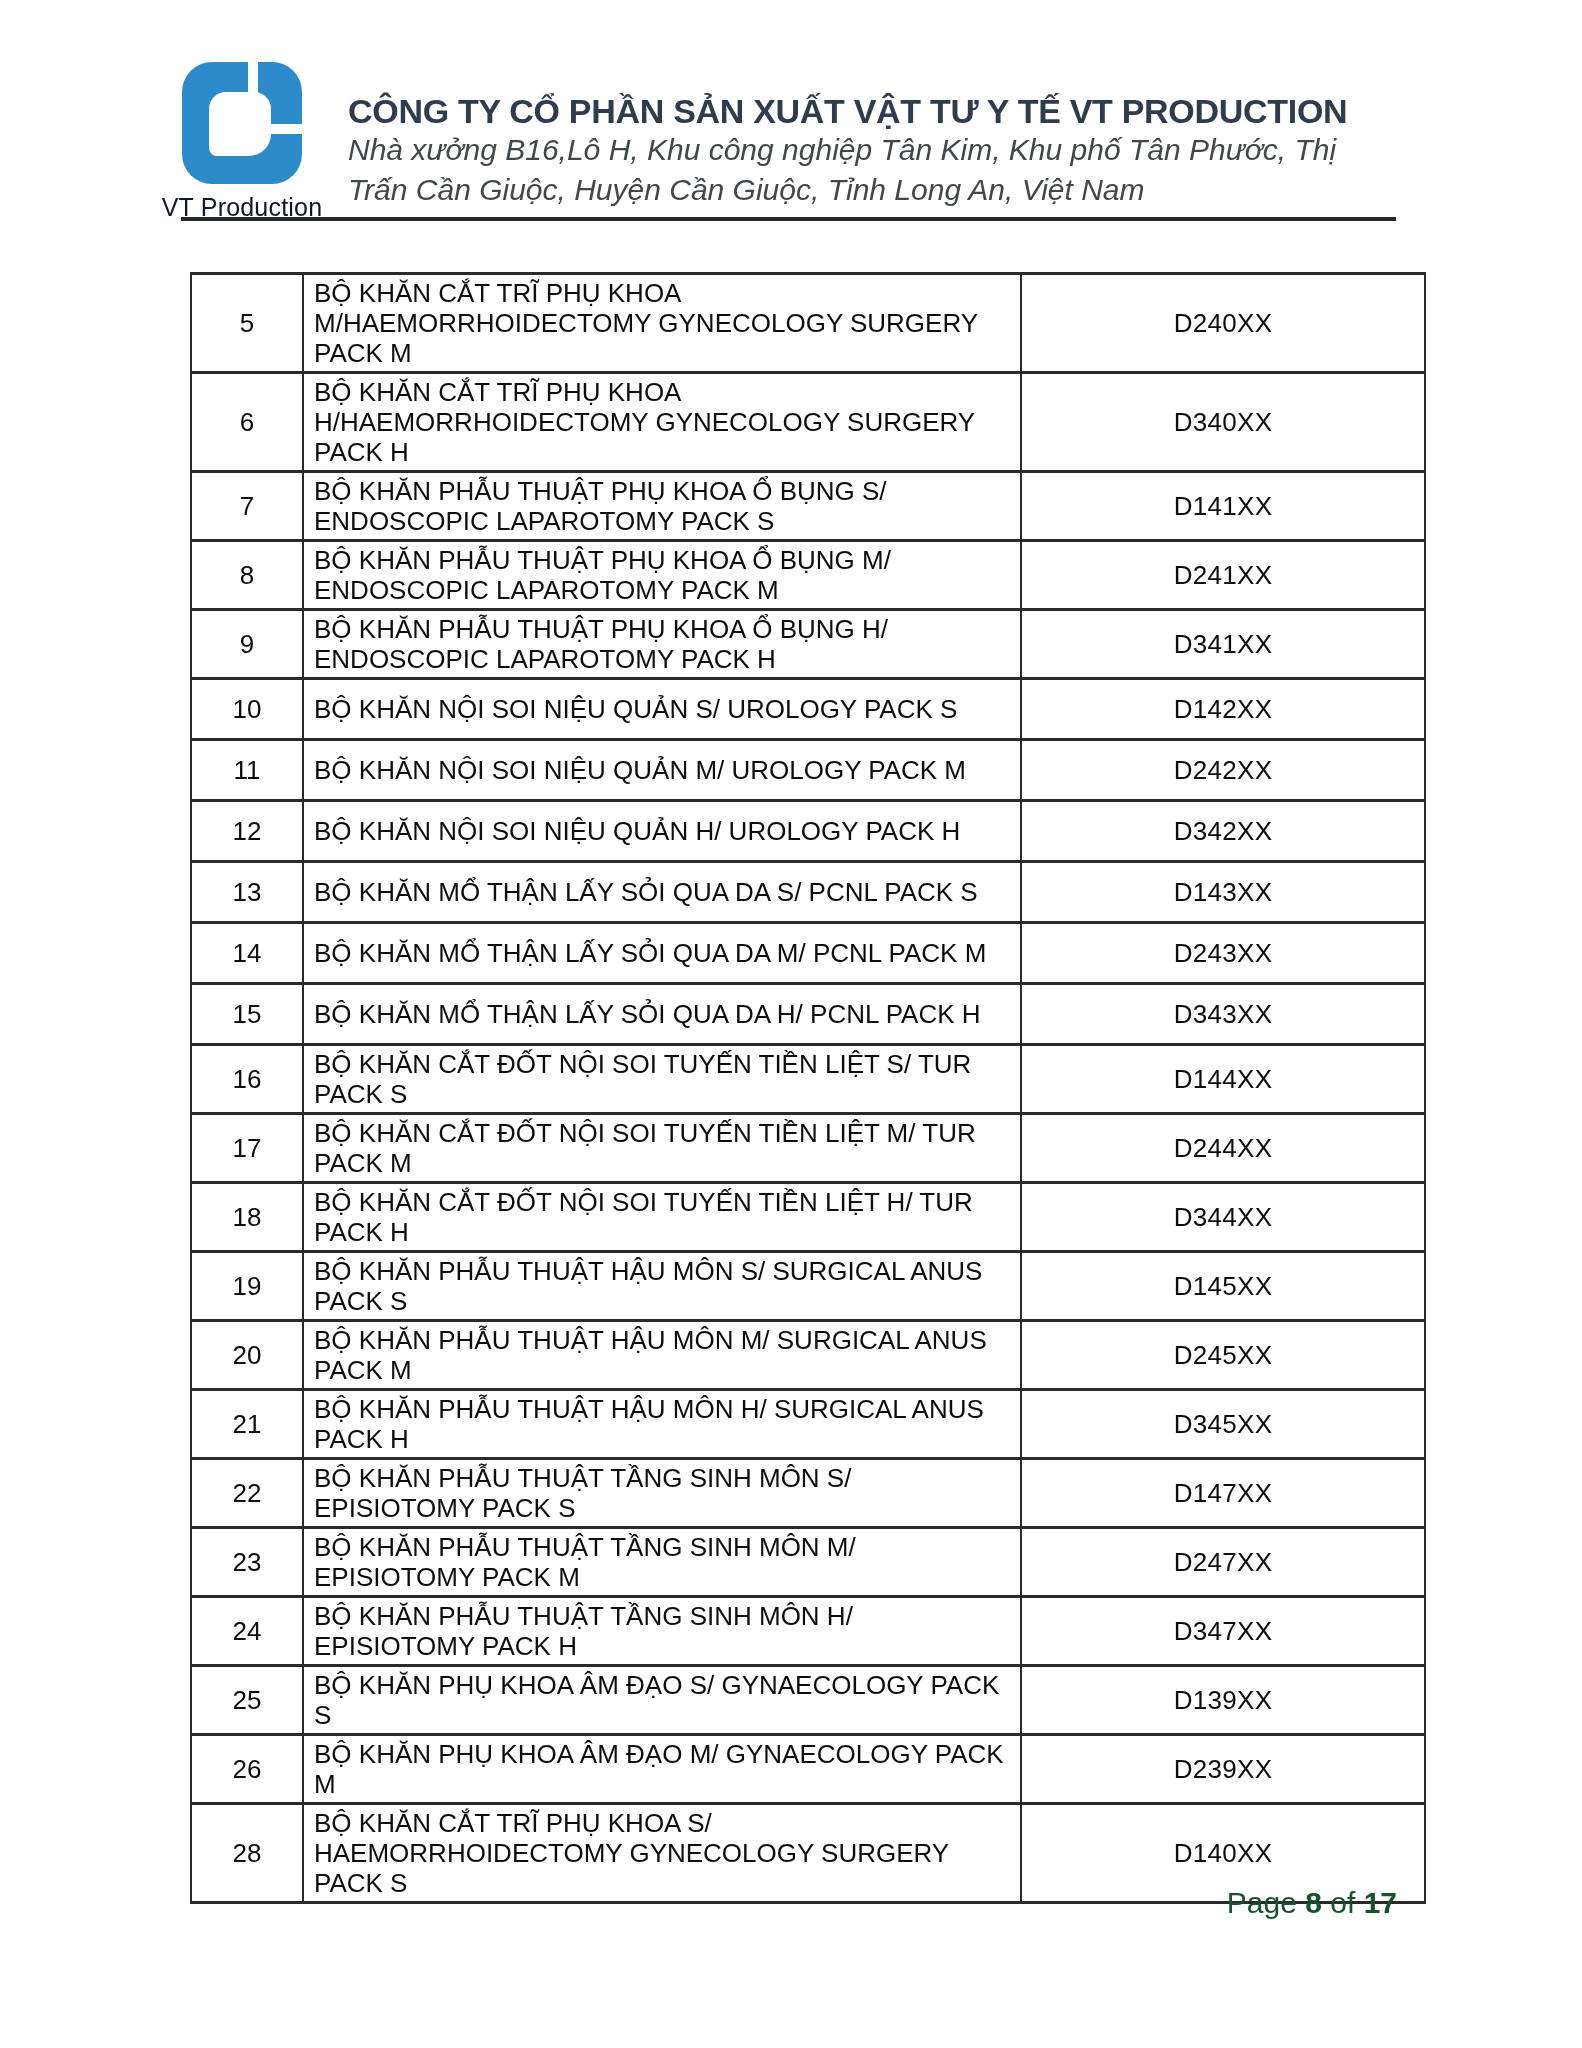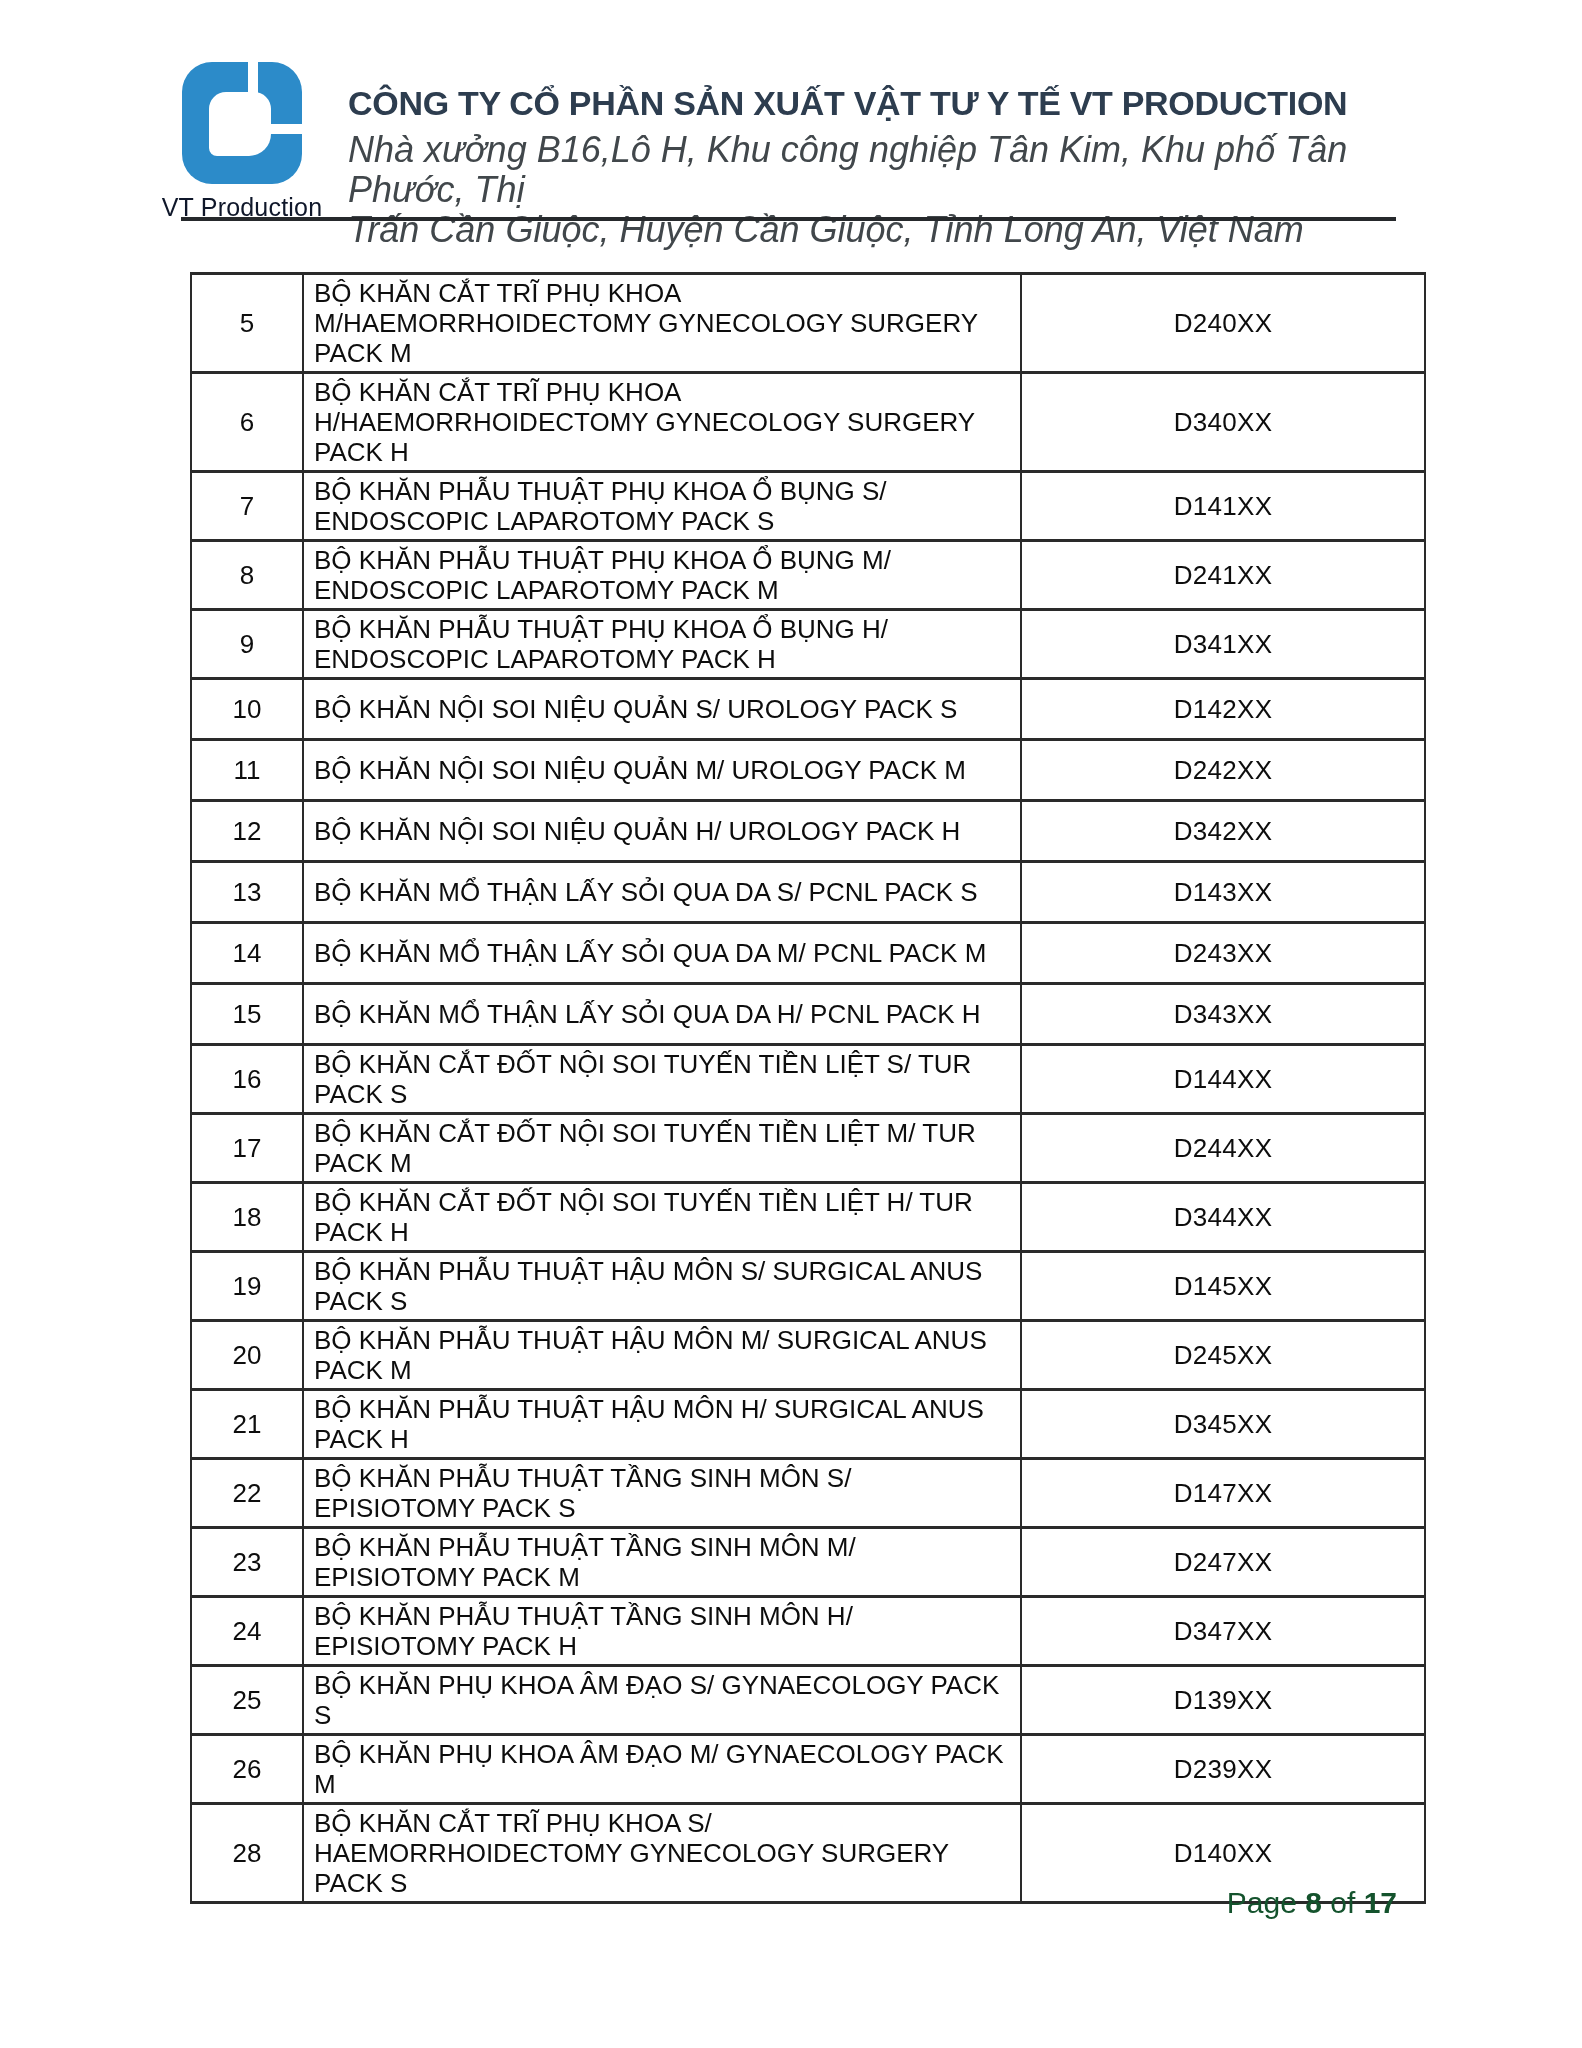--- a/index.html
+++ b/index.html
@@ -61,34 +61,34 @@
   .logo-label {
     margin-top: 9px;
     font-size: 25px;
     color: #0f172a;
     letter-spacing: 0.2px;
     white-space: nowrap;
   }
   .company-name {
     position: absolute;
     left: 348px;
-    top: 84px;
+    top: 92px;
     width: 1160px;
     font-size: 34px;
     font-weight: bold;
     letter-spacing: -0.3px;
     color: #2d3d4f;
     white-space: nowrap;
   }
   .address {
     position: absolute;
     left: 348px;
     top: 130px;
     width: 1060px;
-    font-size: 36px;
+    font-size: 30px;
     font-style: italic;
     color: #41474b;
     line-height: 40px;
   }
   .header-rule {
     position: absolute;
     left: 181px;
     top: 217px;
     width: 1215px;
     height: 4px;

